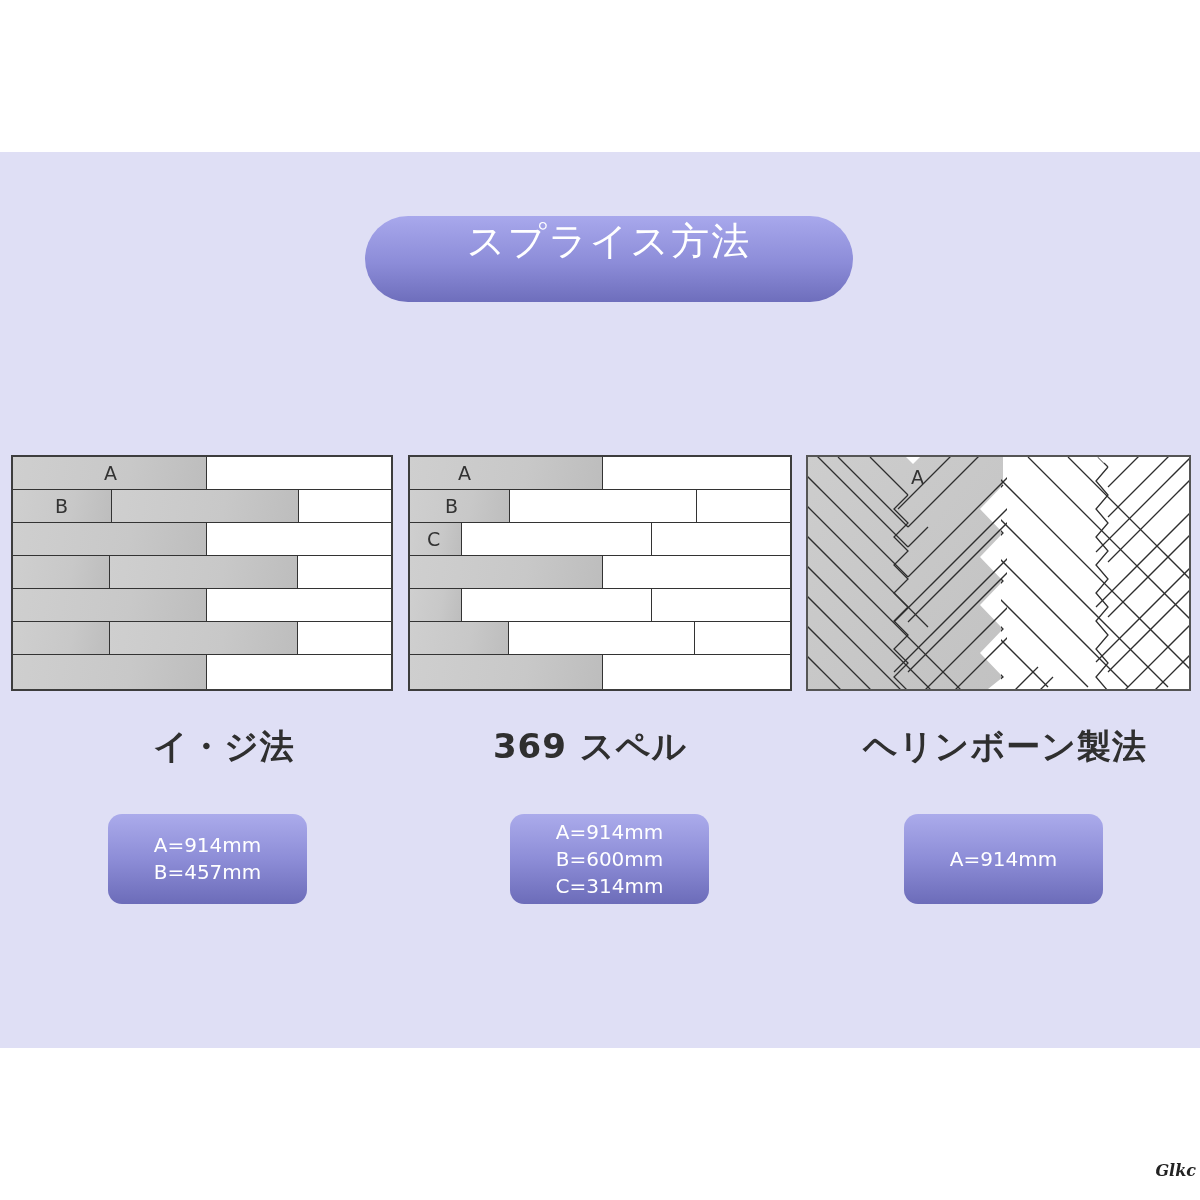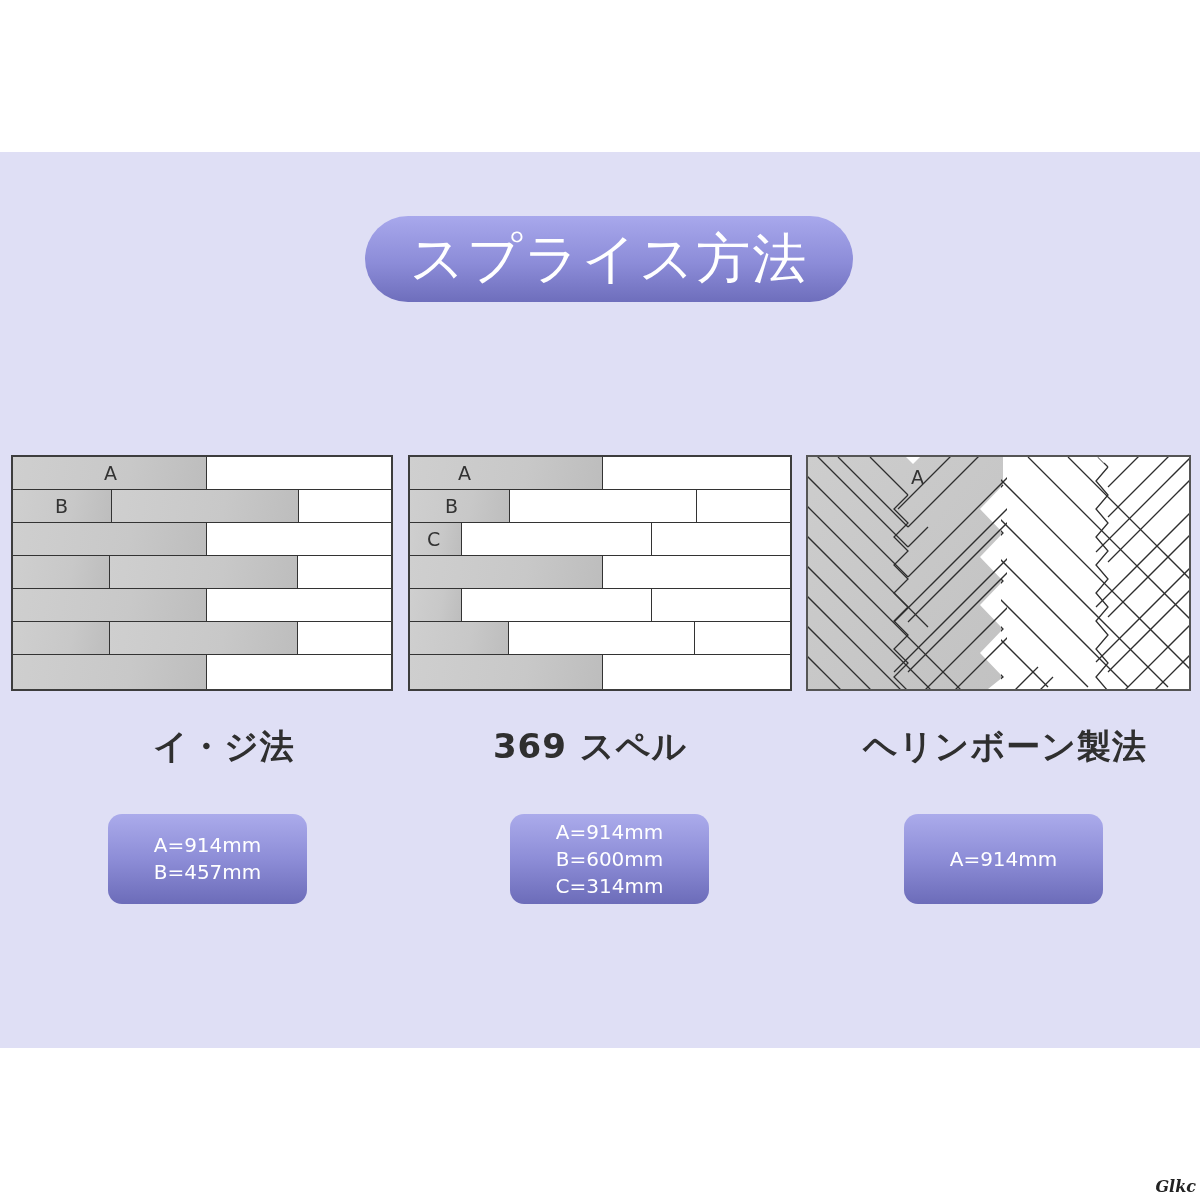--- a/index.html
+++ b/index.html
@@ -9,22 +9,22 @@
     font-family: "DejaVu Sans", "Liberation Sans", sans-serif;
   }
   .band {
     position: absolute; left: 0; top: 152px; width: 1200px; height: 896px;
     background: #dfdff5;
   }
   .title-pill {
     position: absolute; left: 365px; top: 216px; width: 488px; height: 86px;
     border-radius: 43px;
     background: linear-gradient(to bottom, #a8a8ec 0%, #8c8cd8 55%, #6e6ebc 100%);
-    display: flex; align-items: center; justify-content: center;
-    color: #ffffff; font-size: 54px; letter-spacing: 2px;
+    display: flex; align-items: flex-start; justify-content: center;
+    color: #ffffff; font-size: 38px; letter-spacing: 2px;
   }
   .panel {
     position: absolute; top: 455px; height: 236px;
     border: 2px solid #3d3d3d; box-sizing: border-box;
     background: #ffffff; overflow: hidden;
   }
   .p1 { left: 11px; width: 382px; }
   .p2 { left: 408px; width: 384px; }
   .p3 { left: 806px; width: 385px; border-color: #555; }
   .row {
@@ -51,21 +51,21 @@
     letter-spacing: 1px;
   }
   .spec-box {
     position: absolute; top: 814px; height: 90px;
     border-radius: 14px;
     background: linear-gradient(to bottom, #ababeb 0%, #8d8dd7 50%, #6c6cb9 100%);
     color: #ffffff; font-size: 20px; line-height: 27px;
     display: flex; flex-direction: column; align-items: center; justify-content: center;
   }
   .watermark {
-    position: absolute; right: 4px; bottom: 4px;
+    position: absolute; right: 4px; bottom: 20px;
     font-family: "DejaVu Serif", serif; font-style: italic; font-weight: bold;
     font-size: 16px; color: #222;
   }
 </style>
 </head>
 <body>
 
 <div class="band"></div>
 
 <div class="title-pill">

